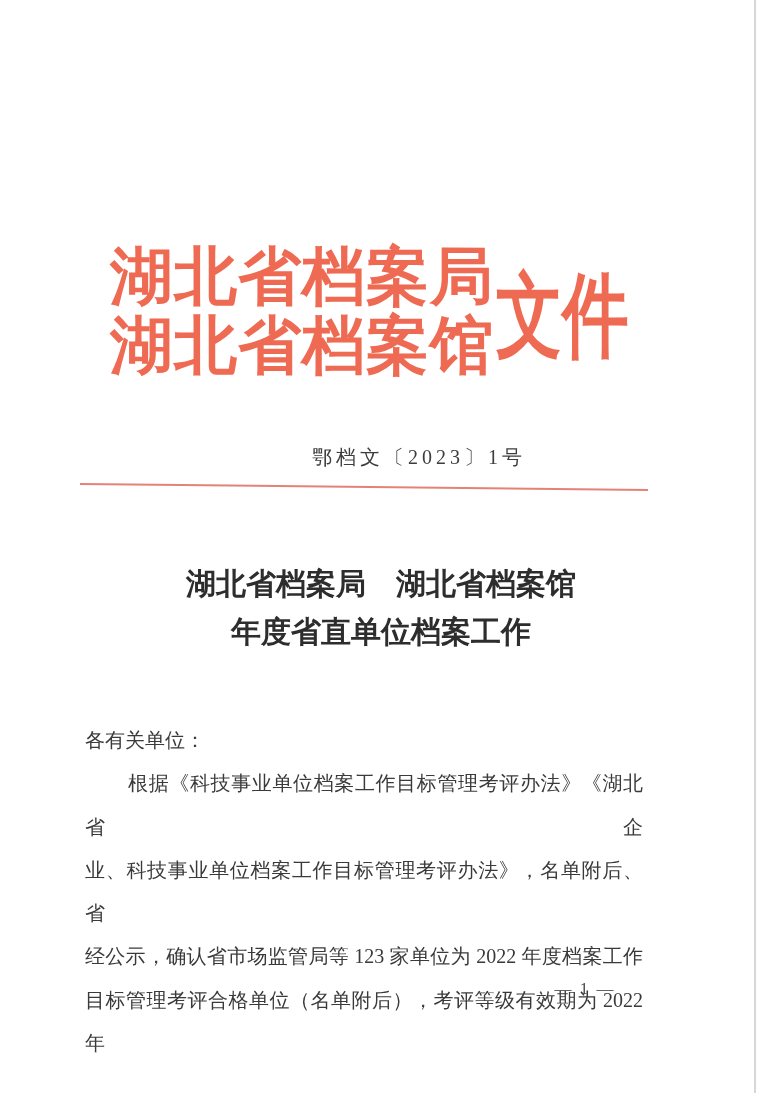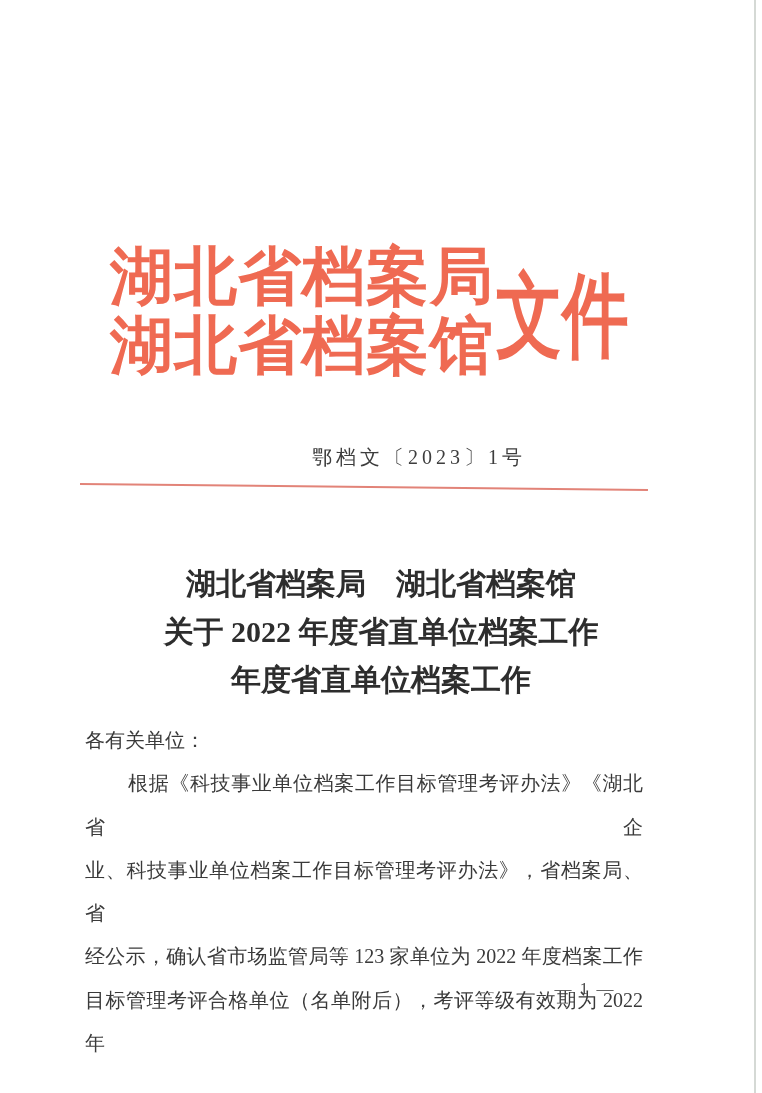--- a/index.html
+++ b/index.html
@@ -124,27 +124,26 @@
   </div>
 
   <div class="doc-type">文件</div>
 
   <div class="doc-number">鄂档文〔2023〕1号</div>
 
   <div class="red-divider"></div>
 
   <div class="title-block">
     <div>湖北省档案局　湖北省档案馆</div>
-    <div>关于 2022 年度省直单位档案工作</div>
     <div>年度省直单位档案工作</div>
   </div>
 
   <div class="body-block">
     <div>各有关单位：</div>
     <div class="jline indent-line">根据《科技事业单位档案工作目标管理考评办法》《湖北省企</div>
-    <div class="jline">业、科技事业单位档案工作目标管理考评办法》，省档案局、省</div>
+    <div class="jline">业、科技事业单位档案工作目标管理考评办法》，名单附后、省</div>
     <div class="jline">经公示，确认省市场监管局等 123 家单位为 2022 年度档案工作</div>
     <div class="jline">目标管理考评合格单位（名单附后），考评等级有效期为 2022 年</div>
   </div>
 
   <div class="page-number">— 1 —</div>
 
 </div>
 
 </body></html>

